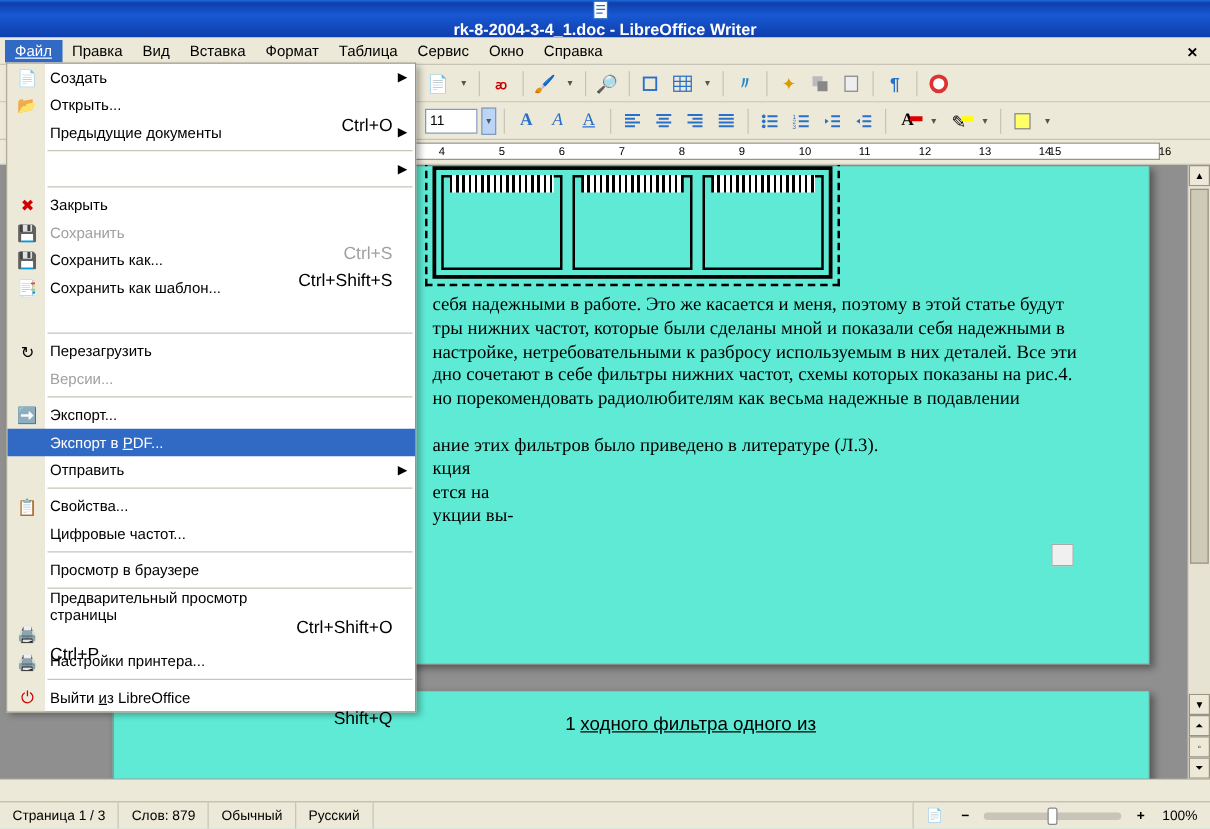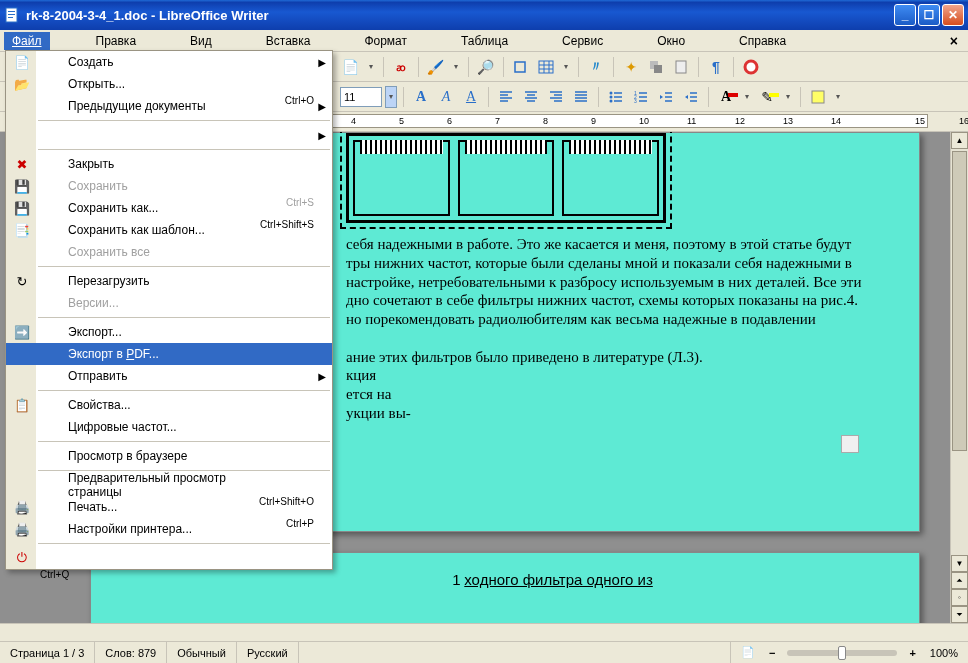--- a/index.html
+++ b/index.html
@@ -1,51 +1,51 @@
 <!DOCTYPE html>
 <html><head>
 <meta charset="utf-8">
 <style>
 * { margin: 0; padding: 0; box-sizing: border-box; font-family: "Segoe UI", Tahoma, sans-serif; }
 body { width: 968px; height: 663px; overflow: hidden; background: #ece9d8; display: flex; flex-direction: column; }
 
 
-.titlebar { height: 30px; background: linear-gradient(to bottom, #1f6ad6 0%, #0e3ead 8%, #1858d1 40%, #0e3ead 100%); display: flex; align-items: center; padding: 0 4px; color: #fff; font-size: 13px; }
+.titlebar { height: 30px; background: linear-gradient(to bottom, #1f6ad6 0%, #0e3ead 8%, #1858d1 40%, #0e3ead 100%); display: flex; align-items: center; padding: 0 4px; color: #fff; font-size: 13px; flex-direction: column; }
 .titlebar-icon { width: 16px; height: 16px; margin-right: 6px; display:inline-flex; align-items:center; justify-content:center; }
 .titlebar-title { flex: 1; font-weight: bold; }
 .win-btns { display: flex; gap: 2px; }
 .win-btn { width: 22px; height: 22px; border-radius: 3px; border: 1px solid #fff; display: flex; align-items: center; justify-content: center; font-size: 12px; font-weight: bold; color: #fff; }
 .win-btn.min, .win-btn.max { background: linear-gradient(to bottom,#3f8cf3,#1b5bc6); }
 .win-btn.close { background: linear-gradient(to bottom,#f0a48c,#d64d1e); }
 
 
-.menubar { height: 22px; background: #ece9d8; display: flex; align-items: center; padding-left: 4px; border-bottom: 1px solid #c8c4b8; font-size: 12px; position: relative; gap: 38px; }
+.menubar { height: 22px; background: #ece9d8; display: flex; align-items: center; padding-left: 4px; border-bottom: 1px solid #c8c4b8; font-size: 12px; position: relative; }
 .menubar .menu-item { padding: 2px 8px; cursor: default; }
 .menubar .menu-item u { text-decoration: underline; }
 .menubar .menu-item.active { background: #316ac5; color: #fff; }
 .menubar .close-doc { margin-left: auto; margin-right: 10px; font-size: 14px; font-weight: bold; }
 
 
 .toolbar { height: 30px; background: #ece9d8; border-bottom: 1px solid #c8c4b8; display: flex; align-items: center; padding-left: 340px; gap: 3px; }
 .toolbar2 { padding-left: 340px; }
 .tb-btn { width: 22px; height: 22px; display: inline-flex; align-items: center; justify-content: center; font-size: 14px; border: 1px solid transparent; }
 .tb-sep { width:1px; height: 20px; background:#c8c4b8; margin: 0 3px; }
 .tb-select { height: 20px; font-size: 11px; border:1px solid #7f9db9; background:#fff; padding: 0 3px; }
 .tb-dropdown { width: 12px; height: 22px; display:inline-flex; align-items:center; justify-content:center; font-size: 8px; color:#555; }
 
 
 .file-menu { position: absolute; left: 5px; top: 50px; width: 328px; background: #fff; border: 1px solid #9a9483; box-shadow: 3px 3px 5px rgba(0,0,0,0.3); z-index: 1000; font-size: 12px; }
 .fm-left { position:absolute; left:0; top:0; bottom:0; width:30px; background:#ece9d8; }
 .fm-item { height: 22px; display: flex; align-items: center; padding-left: 6px; position:relative; }
 .fm-item.disabled { color: #a0a0a0; }
 .fm-item.hover { background:#316ac5; color:#fff; }
 .fm-icon { width: 20px; height: 18px; margin-right: 8px; display:inline-flex; align-items:center; justify-content:center; font-size:13px; z-index:2; }
-.fm-label { flex: 1; z-index:2;margin-left:28px; }
+.fm-label { flex: 1; z-index:2; }
 .fm-label u { text-decoration: underline; }
-.fm-accel { padding-right: 18px; color: inherit; z-index:2; font-size:10px;margin-top:32px; }
+.fm-accel { padding-right: 18px; color: inherit; z-index:2; font-size:14px;margin-top:32px; }
 .fm-arrow { position:absolute; right:6px; font-size: 10px; z-index:2; }
 .fm-sep { height: 1px; background: #c8c4b8; margin: 3px 2px 3px 32px; }
 
 
 .workspace { flex: 1; display: flex; flex-direction: column; background: #8f8f8f; overflow: hidden; position: relative; }
 .ruler { height: 20px; background: #ece9d8; border-bottom: 1px solid #c8c4b8; position: relative; font-size: 9px; color: #000; overflow: hidden; }
 .ruler-track { position:absolute; left: 90px; right: 40px; top:2px; height:14px; background:#fff; border:1px solid #9a9483; }
 .ruler-mark { position:absolute; top:1px; font-size:9px; }
 .doc-scroll { flex:1; overflow:hidden; position:relative; display:flex; }
 .doc-area { flex:1; background:#8f8f8f; padding: 0 0 0 90px; overflow:hidden; position:relative; }
@@ -328,21 +328,20 @@
     <span class="fm-icon">💾</span>
     <span class="fm-label">Сохранить как...</span>
     <span class="fm-accel">Ctrl+Shift+S</span>
   </div>
   <div class="fm-item">
     <span class="fm-icon">📑</span>
     <span class="fm-label">Сохранить как шаблон...</span>
   </div>
   <div class="fm-item disabled">
     <span class="fm-icon"></span>
-    <span class="fm-label">Сохранить все</span>
   </div>
   <div class="fm-sep"></div>
   <div class="fm-item">
     <span class="fm-icon">↻</span>
     <span class="fm-label">Перезагрузить</span>
   </div>
   <div class="fm-item disabled">
     <span class="fm-icon"></span>
     <span class="fm-label">Версии...</span>
   </div>
@@ -375,52 +374,52 @@
     <span class="fm-label">Просмотр в браузере</span>
   </div>
   <div class="fm-sep"></div>
   <div class="fm-item">
     <span class="fm-icon"></span>
     <span class="fm-label">Предварительный просмотр страницы</span>
     <span class="fm-accel">Ctrl+Shift+O</span>
   </div>
   <div class="fm-item">
     <span class="fm-icon">🖨️</span>
-    <span class="fm-label">Печать...</span>
     <span class="fm-accel">Ctrl+P</span>
   </div>
   <div class="fm-item">
     <span class="fm-icon">🖨️</span>
     <span class="fm-label">Настройки принтера...</span>
   </div>
   <div class="fm-sep"></div>
   <div class="fm-item">
     <span class="fm-icon">
         <span style="color:#c00">⏻</span>
       </span>
-    <span class="fm-accel">Ctrl+Q</span>
+    <span class="fm-label"><span>Выйти <u>и</u>з LibreOffice</span></span>
+    <span class="fm-accel">Shift+Q</span>
   </div>
 </div>
 
 <div class="workspace">
   <div class="ruler">
     <div class="ruler-track" id="ruler-track">
         <span class="ruler-mark" style="left: 260px;">4</span>
         <span class="ruler-mark" style="left: 308px;">5</span>
         <span class="ruler-mark" style="left: 356px;">6</span>
         <span class="ruler-mark" style="left: 404px;">7</span>
         <span class="ruler-mark" style="left: 452px;">8</span>
         <span class="ruler-mark" style="left: 500px;">9</span>
         <span class="ruler-mark" style="left: 548px;">10</span>
         <span class="ruler-mark" style="left: 596px;">11</span>
         <span class="ruler-mark" style="left: 644px;">12</span>
         <span class="ruler-mark" style="left: 692px;">13</span>
         <span class="ruler-mark" style="left: 740px;">14</span>
-        <span class="ruler-mark" style="left: 824px;">15</span>
-        <span class="ruler-mark" style="left: 836px; padding-left: 32px;">16</span>
+        <span class="ruler-mark" style="left: 748px;">15</span>
+        <span class="ruler-mark" style="left: 836px;">16</span>
       </div>
   </div>
   <div class="doc-scroll">
     <div class="doc-area">
       <div class="page">
         <div class="schematic">
           <div class="block"></div>
             <div class="block"></div>
             <div class="block"></div>
         </div>

